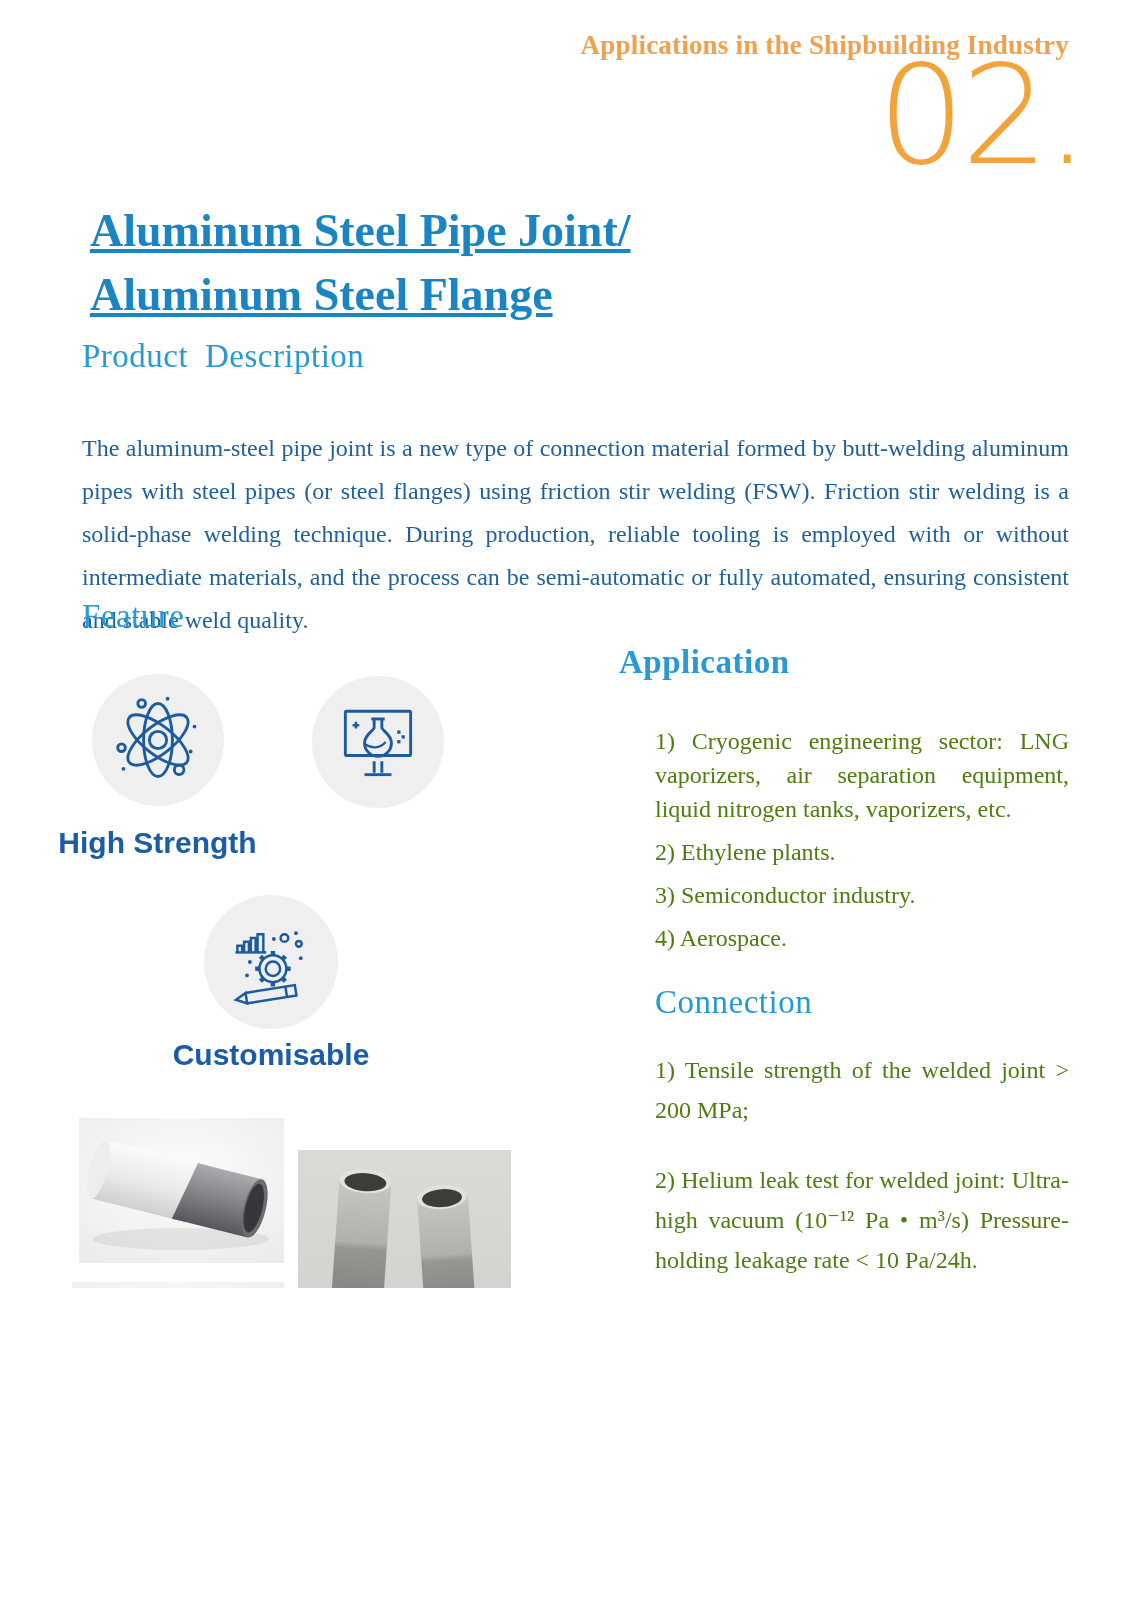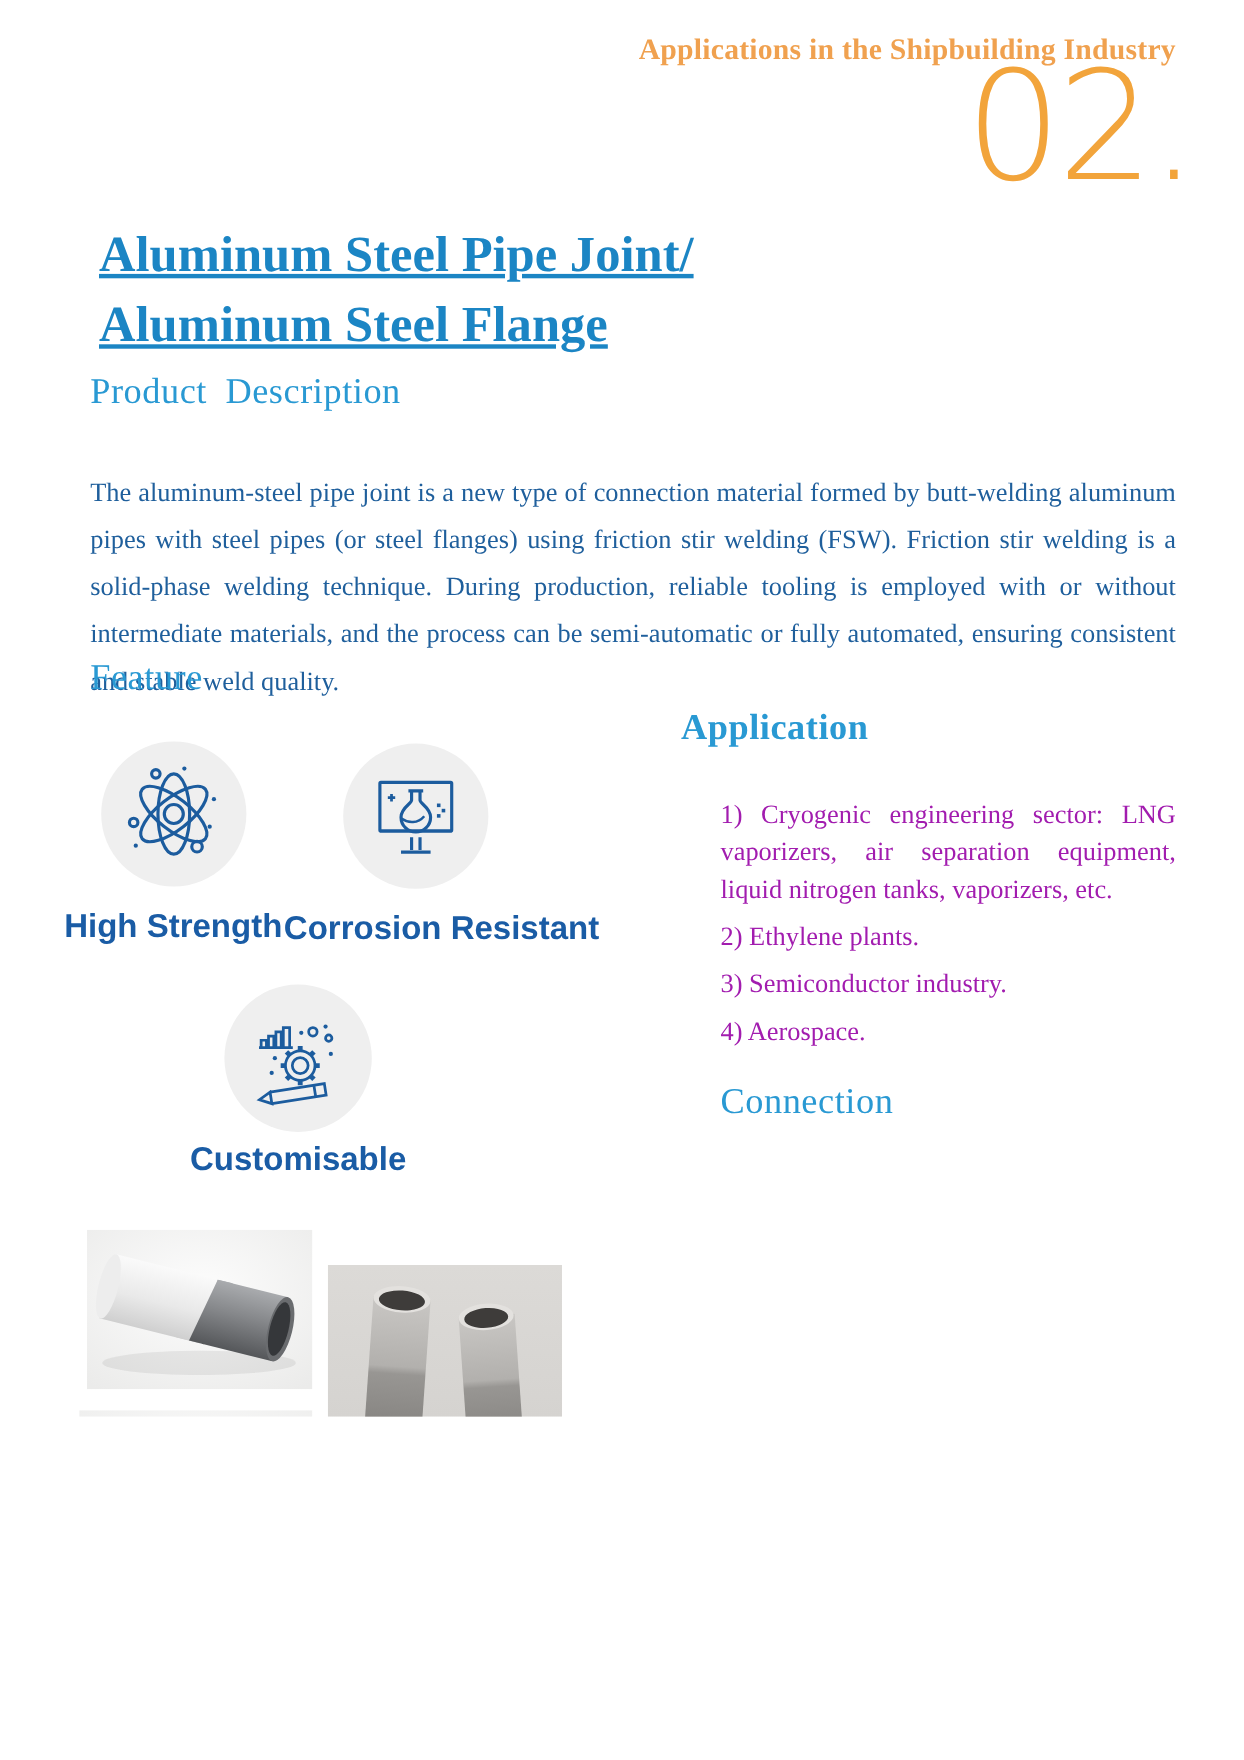--- a/index.html
+++ b/index.html
@@ -33,21 +33,21 @@
   .h-feature{left:82px;top:598px;}
   .h-application{left:619px;top:644px;font-weight:bold;}
   .h-performance{left:655px;top:984px;}
   
   .description-body{
     position:absolute;left:82px;top:403px;width:987px;
     font-size:24px;line-height:43px;color:#1F5F9C;text-align:justify;
   }
   .right-list{
     position:absolute;width:414px;left:655px;
-    font-size:24px;color:#a21caf;
+    font-size:24px;color:#4d7c0f;
   }
   .app-list{top:724px;}
   .app-list .list-item{line-height:34px;margin-bottom:9px;}
   .app-list .list-item:first-child{text-align:justify;}
   .perf-list{top:1050px;}
   .perf-list .list-item{line-height:40px;text-align:justify;margin-bottom:30px;}
   
   .feature-item{position:absolute;text-align:center;}
   .fi1{left:40px;top:674px;width:235px;}
   .fi2{left:258px;top:676px;width:240px;}
@@ -134,21 +134,20 @@
         <path d="M46 26 v9 c0 3 -10 7 -10 16 a14 14 0 0 0 28 0 c0 -9 -10 -13 -10 -16 v-9"></path>
         <path d="M36 52 c7 5 16 5 22 -2" stroke-width="2.4"></path>
         <path d="M27 29 v7 M23.5 32.5 h7" stroke-width="2.6"></path>
         <g fill="#1C5C9E" stroke="none">
           <rect x="70" y="38" width="3.4" height="3.4"></rect>
           <rect x="74.5" y="43" width="3.4" height="3.4"></rect>
           <rect x="70" y="48" width="3.4" height="3.4"></rect>
         </g>
       </svg>
     </div>
-    <div class="feature-label">Corrosion Resistant</div>
   </div>
 
   <div class="feature-item fi3">
     <div class="icon-circle">
       <svg class="icon-svg" viewBox="0 0 100 100" fill="none" stroke="#1C5C9E" stroke-width="2.6">
         <path d="M13 40 h32"></path>
         <path d="M15 40 v-7 h5 v7 M22 40 v-11 h5 v11 M29 40 v-15 h5 v15 M36 40 v-19 h6 v19"></path>
         <circle cx="52" cy="57" r="14"></circle>
         <circle cx="52" cy="57" r="7.5"></circle>
         <g stroke-width="4.6">
@@ -182,20 +181,24 @@
 
   <h2 class="section-heading h-application">Application</h2>
   <div class="right-list app-list">
     <div class="list-item">1) Cryogenic engineering sector: LNG vaporizers, air separation equipment, liquid nitrogen tanks, vaporizers, etc.</div>
     <div class="list-item">2) Ethylene plants.</div>
     <div class="list-item">3) Semiconductor industry.</div>
     <div class="list-item">4) Aerospace.</div>
   </div>
 
   <h2 class="section-heading h-performance">Connection</h2>
+  <div class="right-list perf-list">
+    <div class="list-item">1) Tensile strength of the welded joint &gt; 200 MPa;</div>
+    <div class="list-item">2) Helium leak test for welded joint: Ultra-high vacuum (10⁻¹² Pa • m³/s) Pressure-holding leakage rate &lt; 10 Pa/24h.</div>
+  </div>
 
   <svg class="photo photo-pipe-joint" width="205" height="145" viewBox="0 0 205 145">
     <defs>
       <radialGradient id="bg1" cx="50%" cy="40%" r="75%">
         <stop offset="0%" stop-color="#FDFDFD"></stop>
           <stop offset="100%" stop-color="#EBEBEA"></stop>
       </radialGradient>
       <linearGradient id="alu1" x1="0" y1="0" x2="0" y2="1">
         <stop offset="0%" stop-color="#FAFAFA"></stop>
           <stop offset="55%" stop-color="#E9E9E9"></stop>

